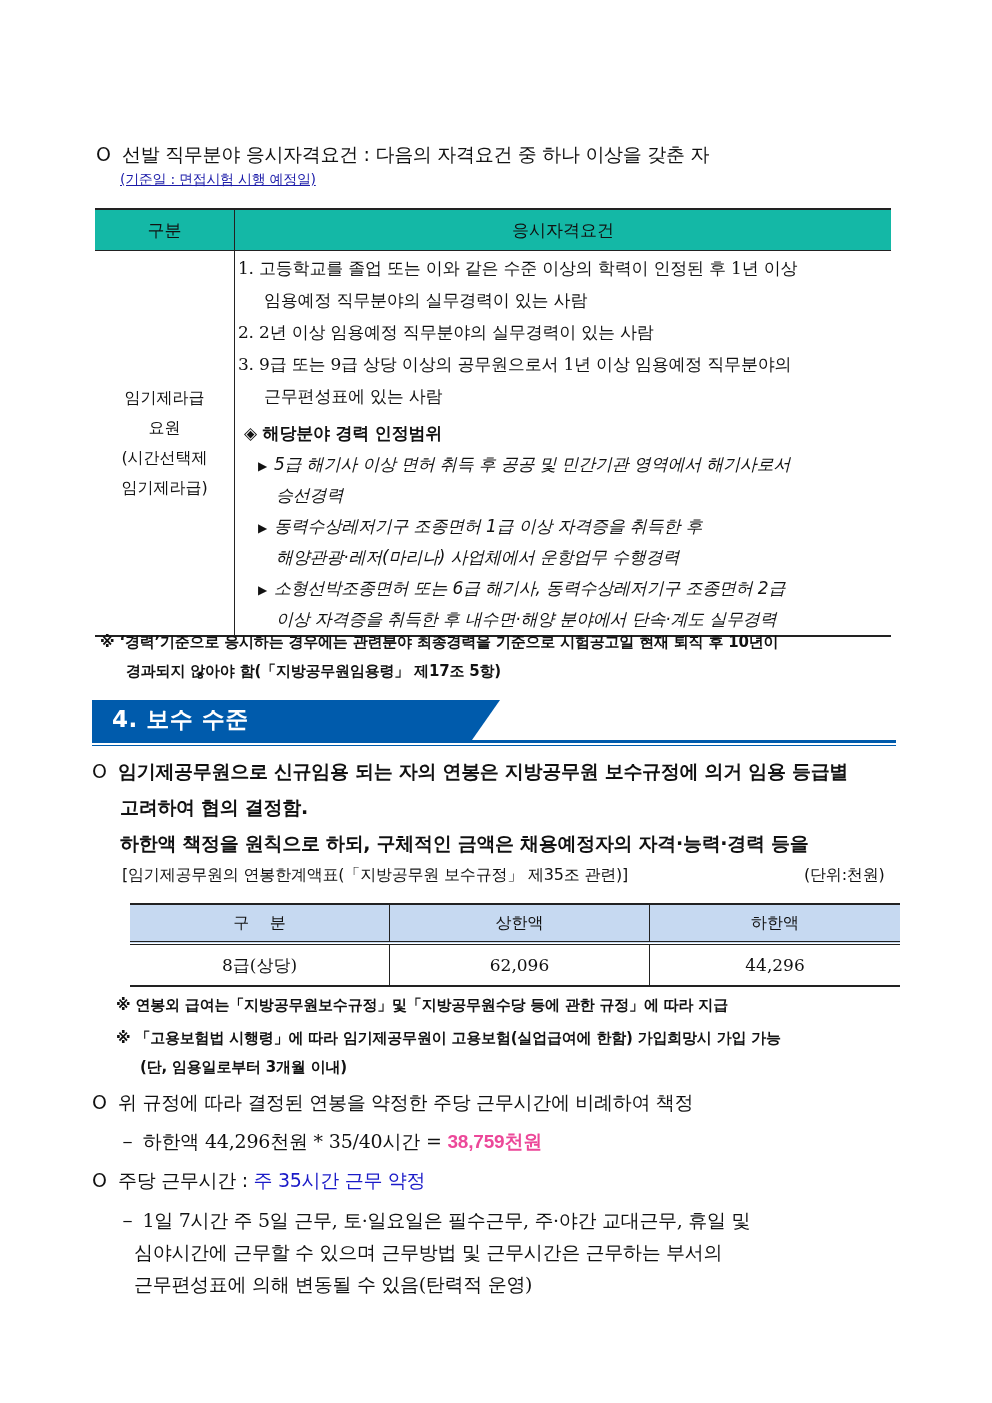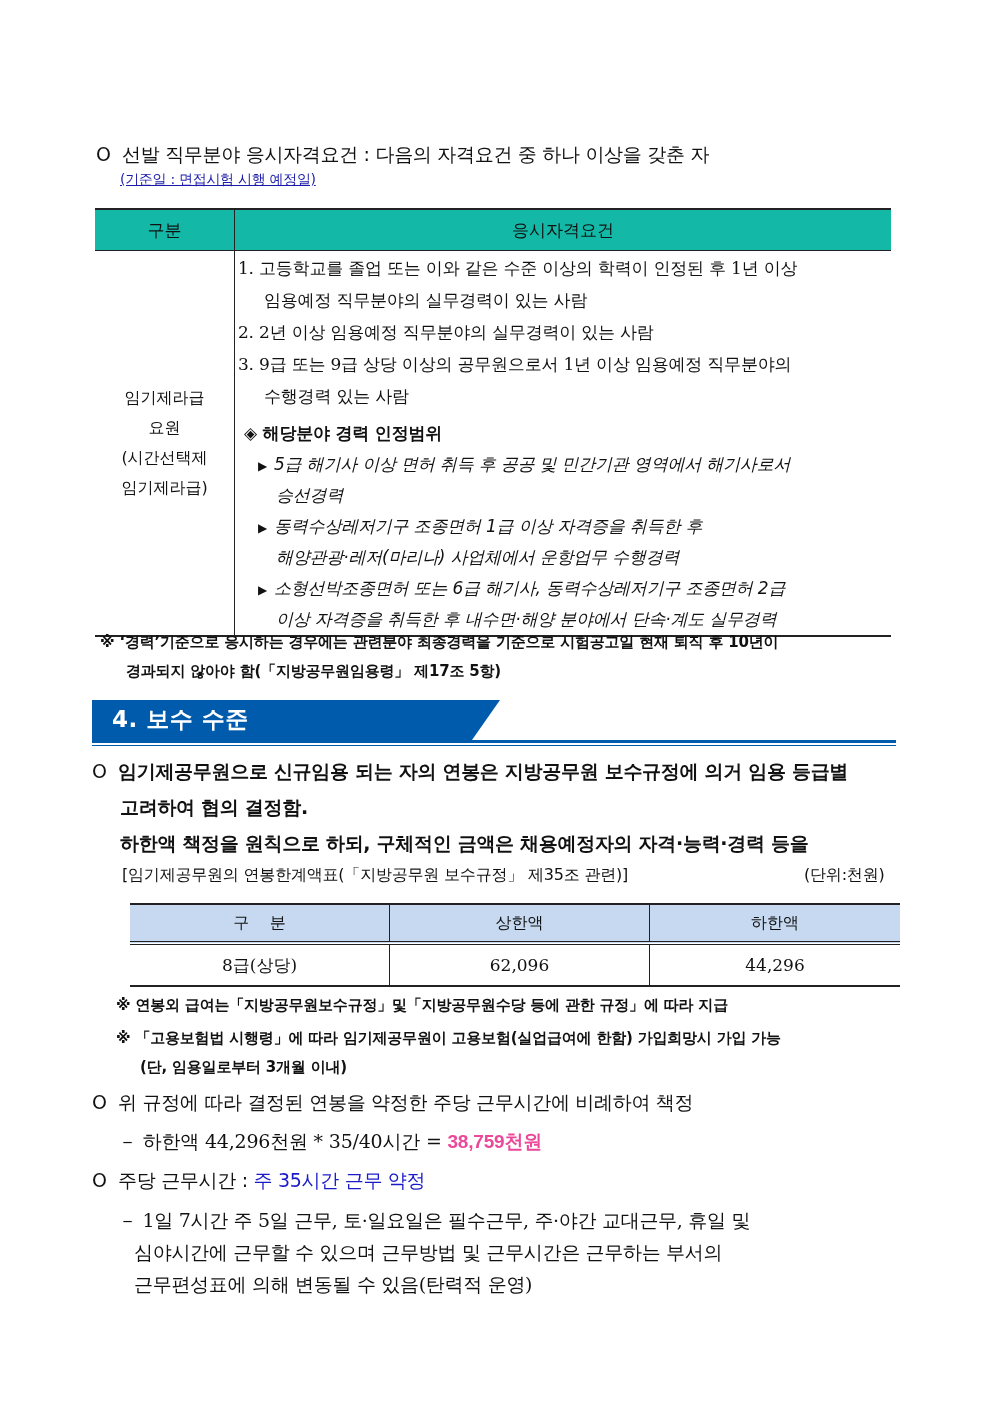--- a/index.html
+++ b/index.html
@@ -80,21 +80,21 @@
     <td>
       <div class="req serif">
         <div>1. 고등학교를 졸업 또는 이와 같은 수준 이상의 학력이 인정된 후 1년 이상</div>
         <div class="indent">임용예정 직무분야의 실무경력이 있는 사람</div>
       </div>
       <div class="req serif">
         <div>2. 2년 이상 임용예정 직무분야의 실무경력이 있는 사람</div>
       </div>
       <div class="req serif">
         <div>3. 9급 또는 9급 상당 이상의 공무원으로서 1년 이상 임용예정 직무분야의</div>
-        <div class="indent">수행경력 있는 사람</div>
+        <div class="indent">근무편성표에 있는 사람</div>
       </div>
       <div class="scope-title">
         <span>◈</span>
         <span>해당분야 경력 인정범위</span>
       </div>
       <div class="scope-item">
         <div><span class="tri">▶</span><span>5급 해기사 이상 면허 취득 후 공공 및 민간기관 영역에서 해기사로서</span></div>
         <div class="cont">승선경력</div>
       </div>
       <div class="scope-item">

